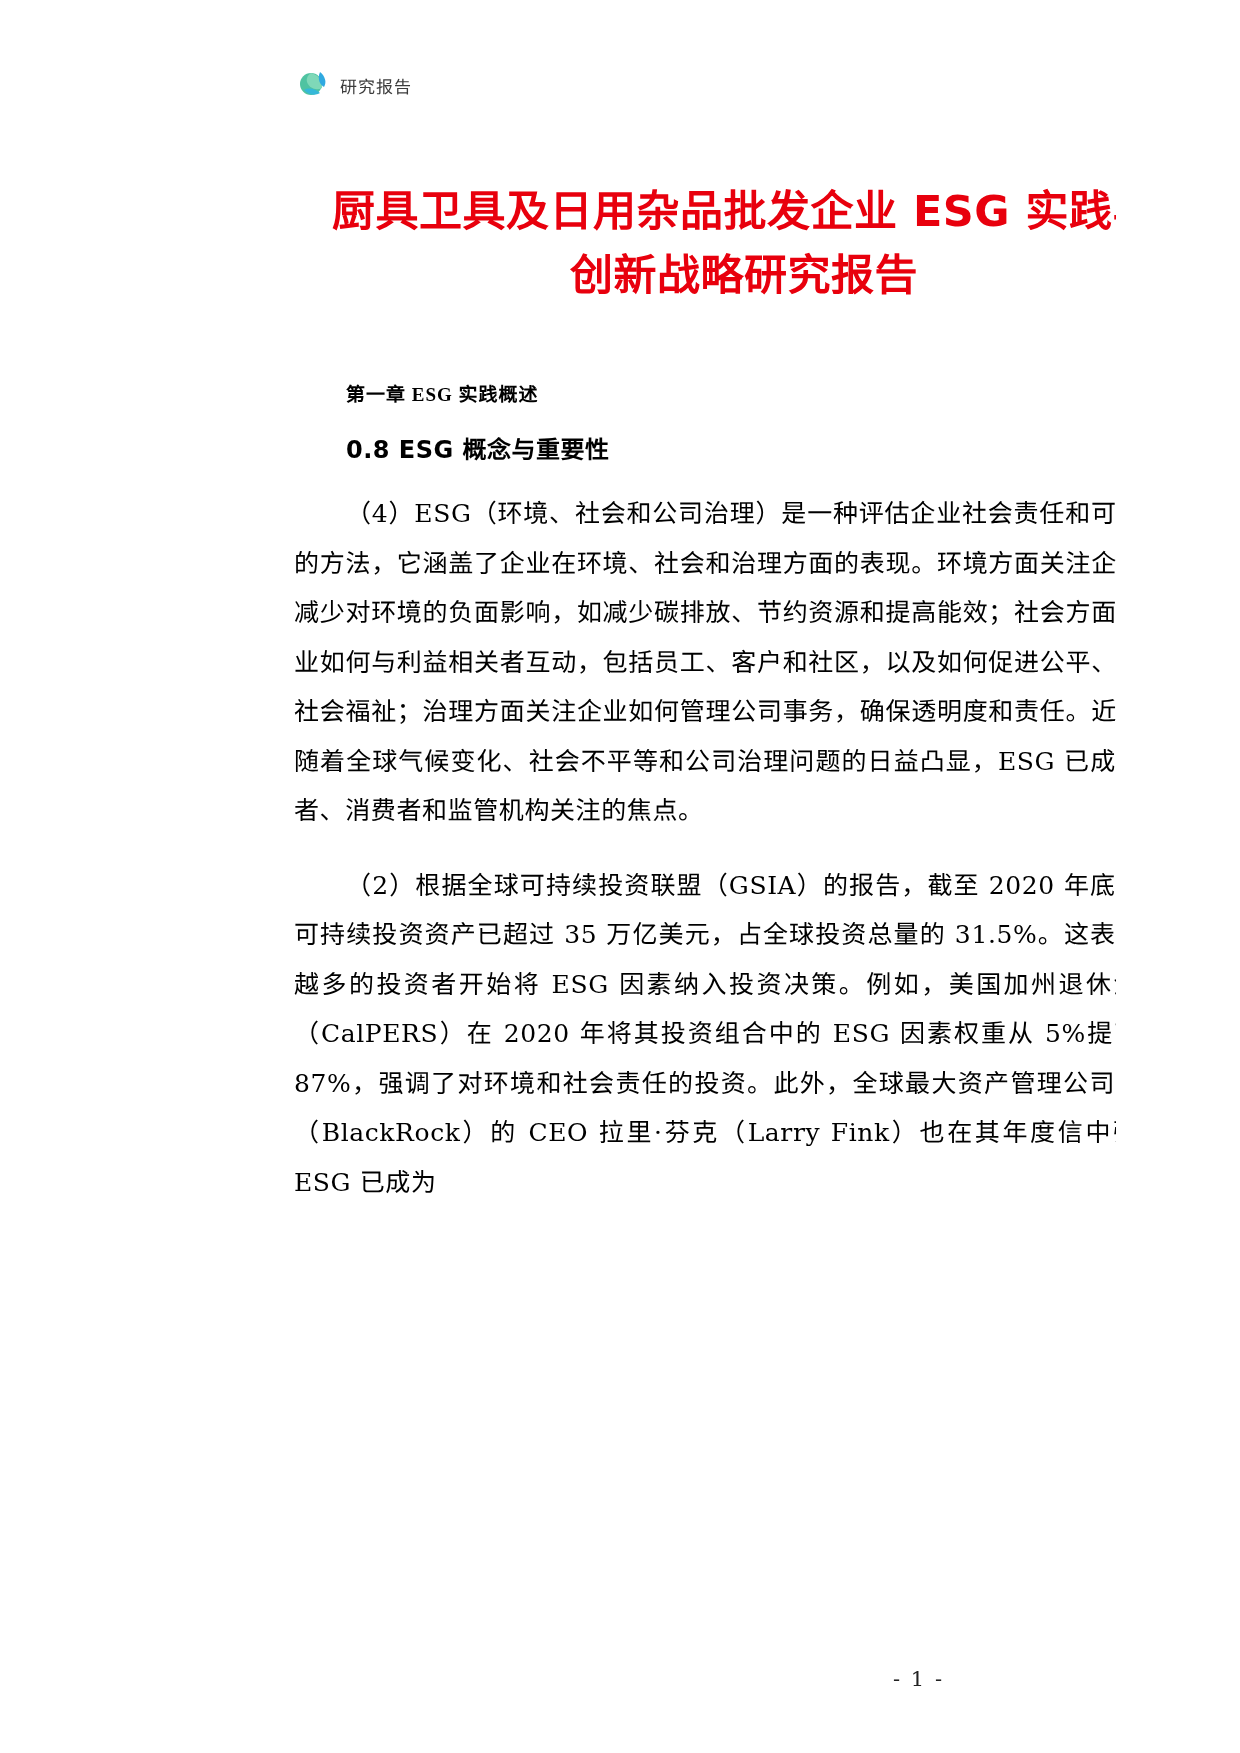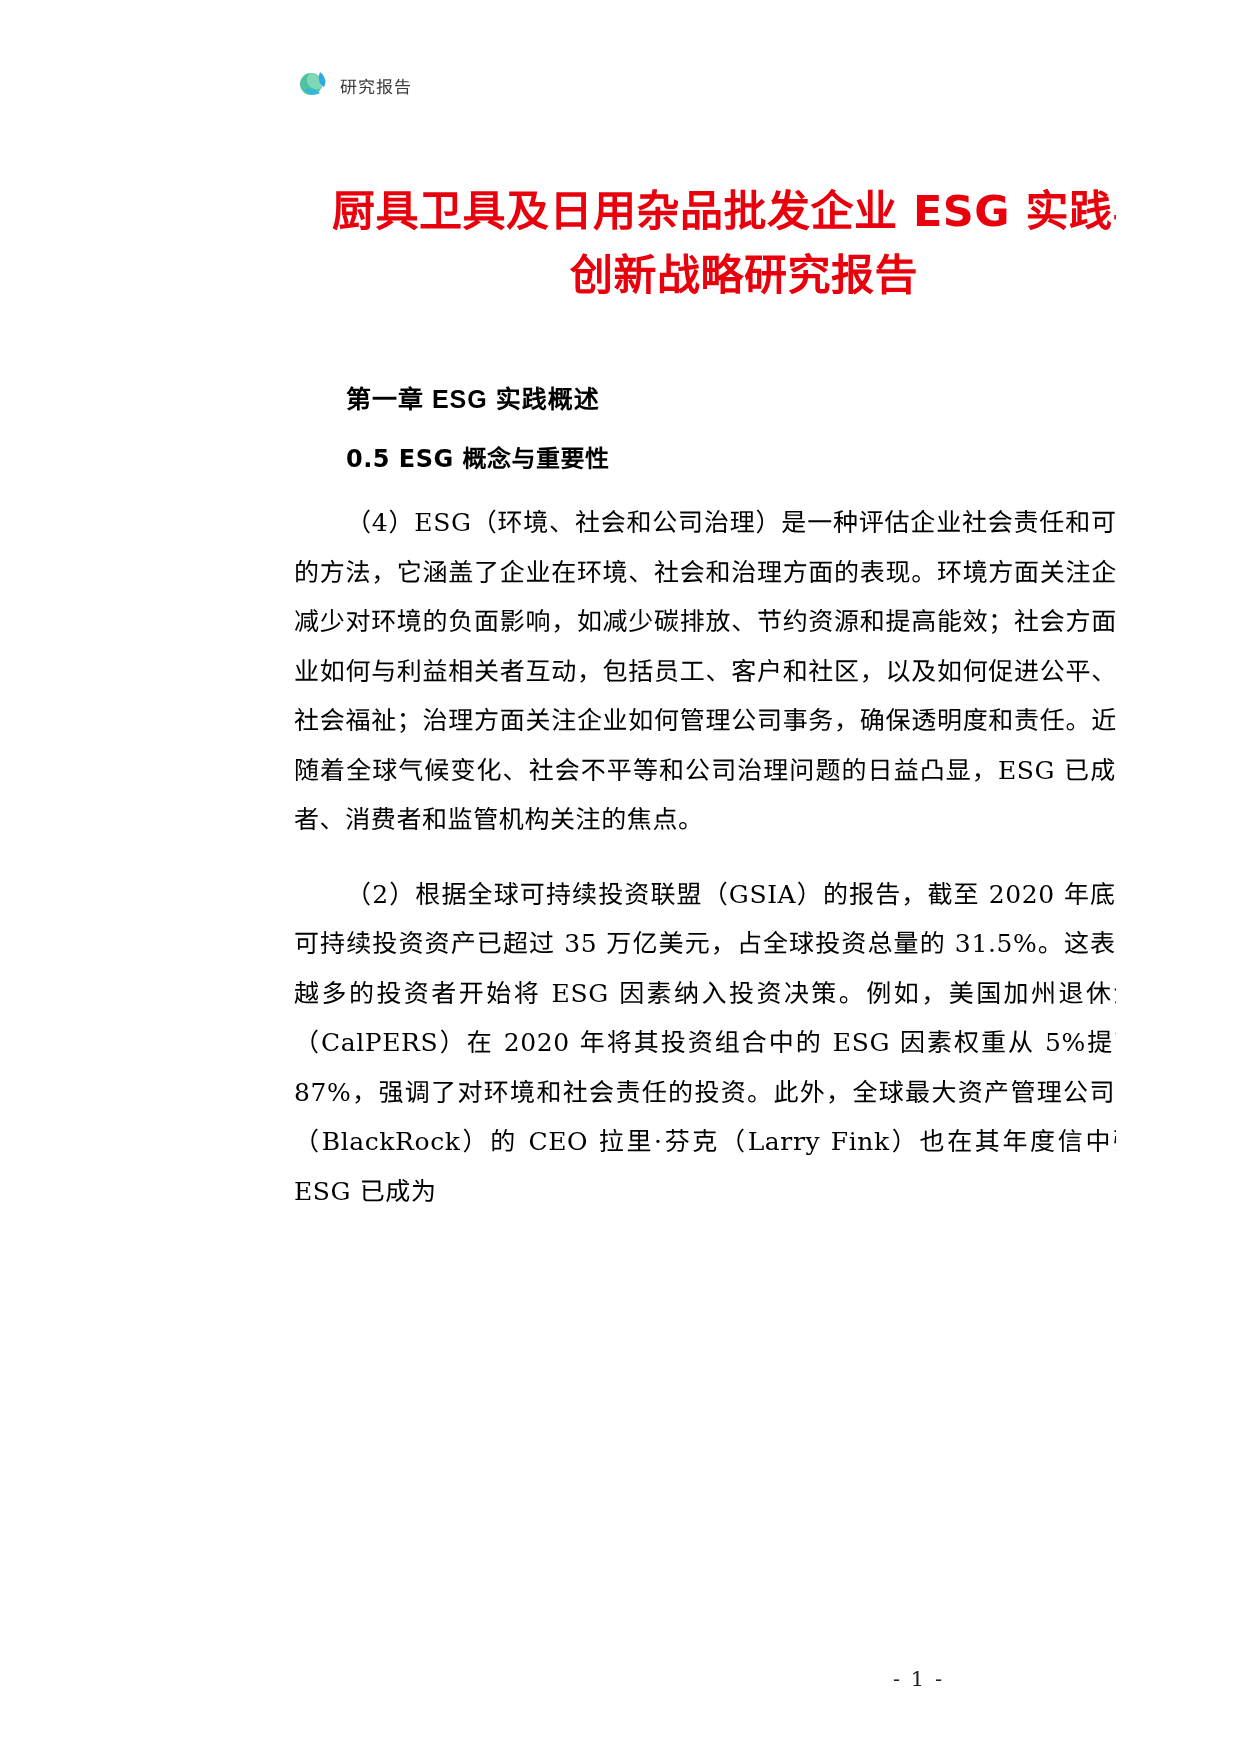--- a/index.html
+++ b/index.html
@@ -52,23 +52,23 @@
     font-weight: bold;
     font-size: 43px;
     line-height: 1.48;
     text-align: center;
     letter-spacing: 0.5px;
     margin: 0 30px;
   }
 
   .chapter-heading {
     margin-top: 72px;
-    font-family: Liberation Sans, sans-serif;
+    font-family: Liberation Serif, serif;
     font-weight: bold;
-    font-size: 25px;
+    font-size: 19px;
     letter-spacing: 1px;
     color: #000;
     text-indent: 52px;
   }
 
   .section-heading {
     margin-top: 24px;
     font-family: "DejaVu Sans", "Liberation Sans", sans-serif;
     font-weight: bold;
     font-size: 24px;
@@ -112,20 +112,20 @@
         <path d="M24 4 C29 8 31 14 28 19 C24 17 21 11 24 4 Z" fill="#2fa9e0"></path>
         <path d="M8 22 C12 27 19 28 24 25 C20 21 13 19 8 22 Z" fill="#35b8d8"></path>
       </svg>
     </span>
     <span class="logo-label">研究报告</span>
   </div>
 
   <div class="doc">
     <h1 class="doc-title">厨具卫具及日用杂品批发企业 ESG 实践与创新战略研究报告</h1>
     <h2 class="chapter-heading">第一章 ESG 实践概述</h2>
-    <h3 class="section-heading">0.5 ESG 概念与重要性</h3>
+    <h3 class="section-heading">0.8 ESG 概念与重要性</h3>
     <p class="para">（4）ESG（环境、社会和公司治理）是一种评估企业社会责任和可持续性的方法，它涵盖了企业在环境、社会和治理方面的表现。环境方面关注企业如何减少对环境的负面影响，如减少碳排放、节约资源和提高能效；社会方面关注企业如何与利益相关者互动，包括员工、客户和社区，以及如何促进公平、健康和社会福祉；治理方面关注企业如何管理公司事务，确保透明度和责任。近年来，随着全球气候变化、社会不平等和公司治理问题的日益凸显，ESG 已成为投资者、消费者和监管机构关注的焦点。</p>
     <p class="para">（2）根据全球可持续投资联盟（GSIA）的报告，截至 2020 年底，全球可持续投资资产已超过 35 万亿美元，占全球投资总量的 31.5%。这表明越来越多的投资者开始将 ESG 因素纳入投资决策。例如，美国加州退休金计划（CalPERS）在 2020 年将其投资组合中的 ESG 因素权重从 5%提高到了 87%，强调了对环境和社会责任的投资。此外，全球最大资产管理公司贝莱德（BlackRock）的 CEO 拉里·芬克（Larry Fink）也在其年度信中强调，ESG 已成为</p>
   </div>
 
   <div class="page-number">- 1 -</div>
 
 </div>
 
 </body></html>

